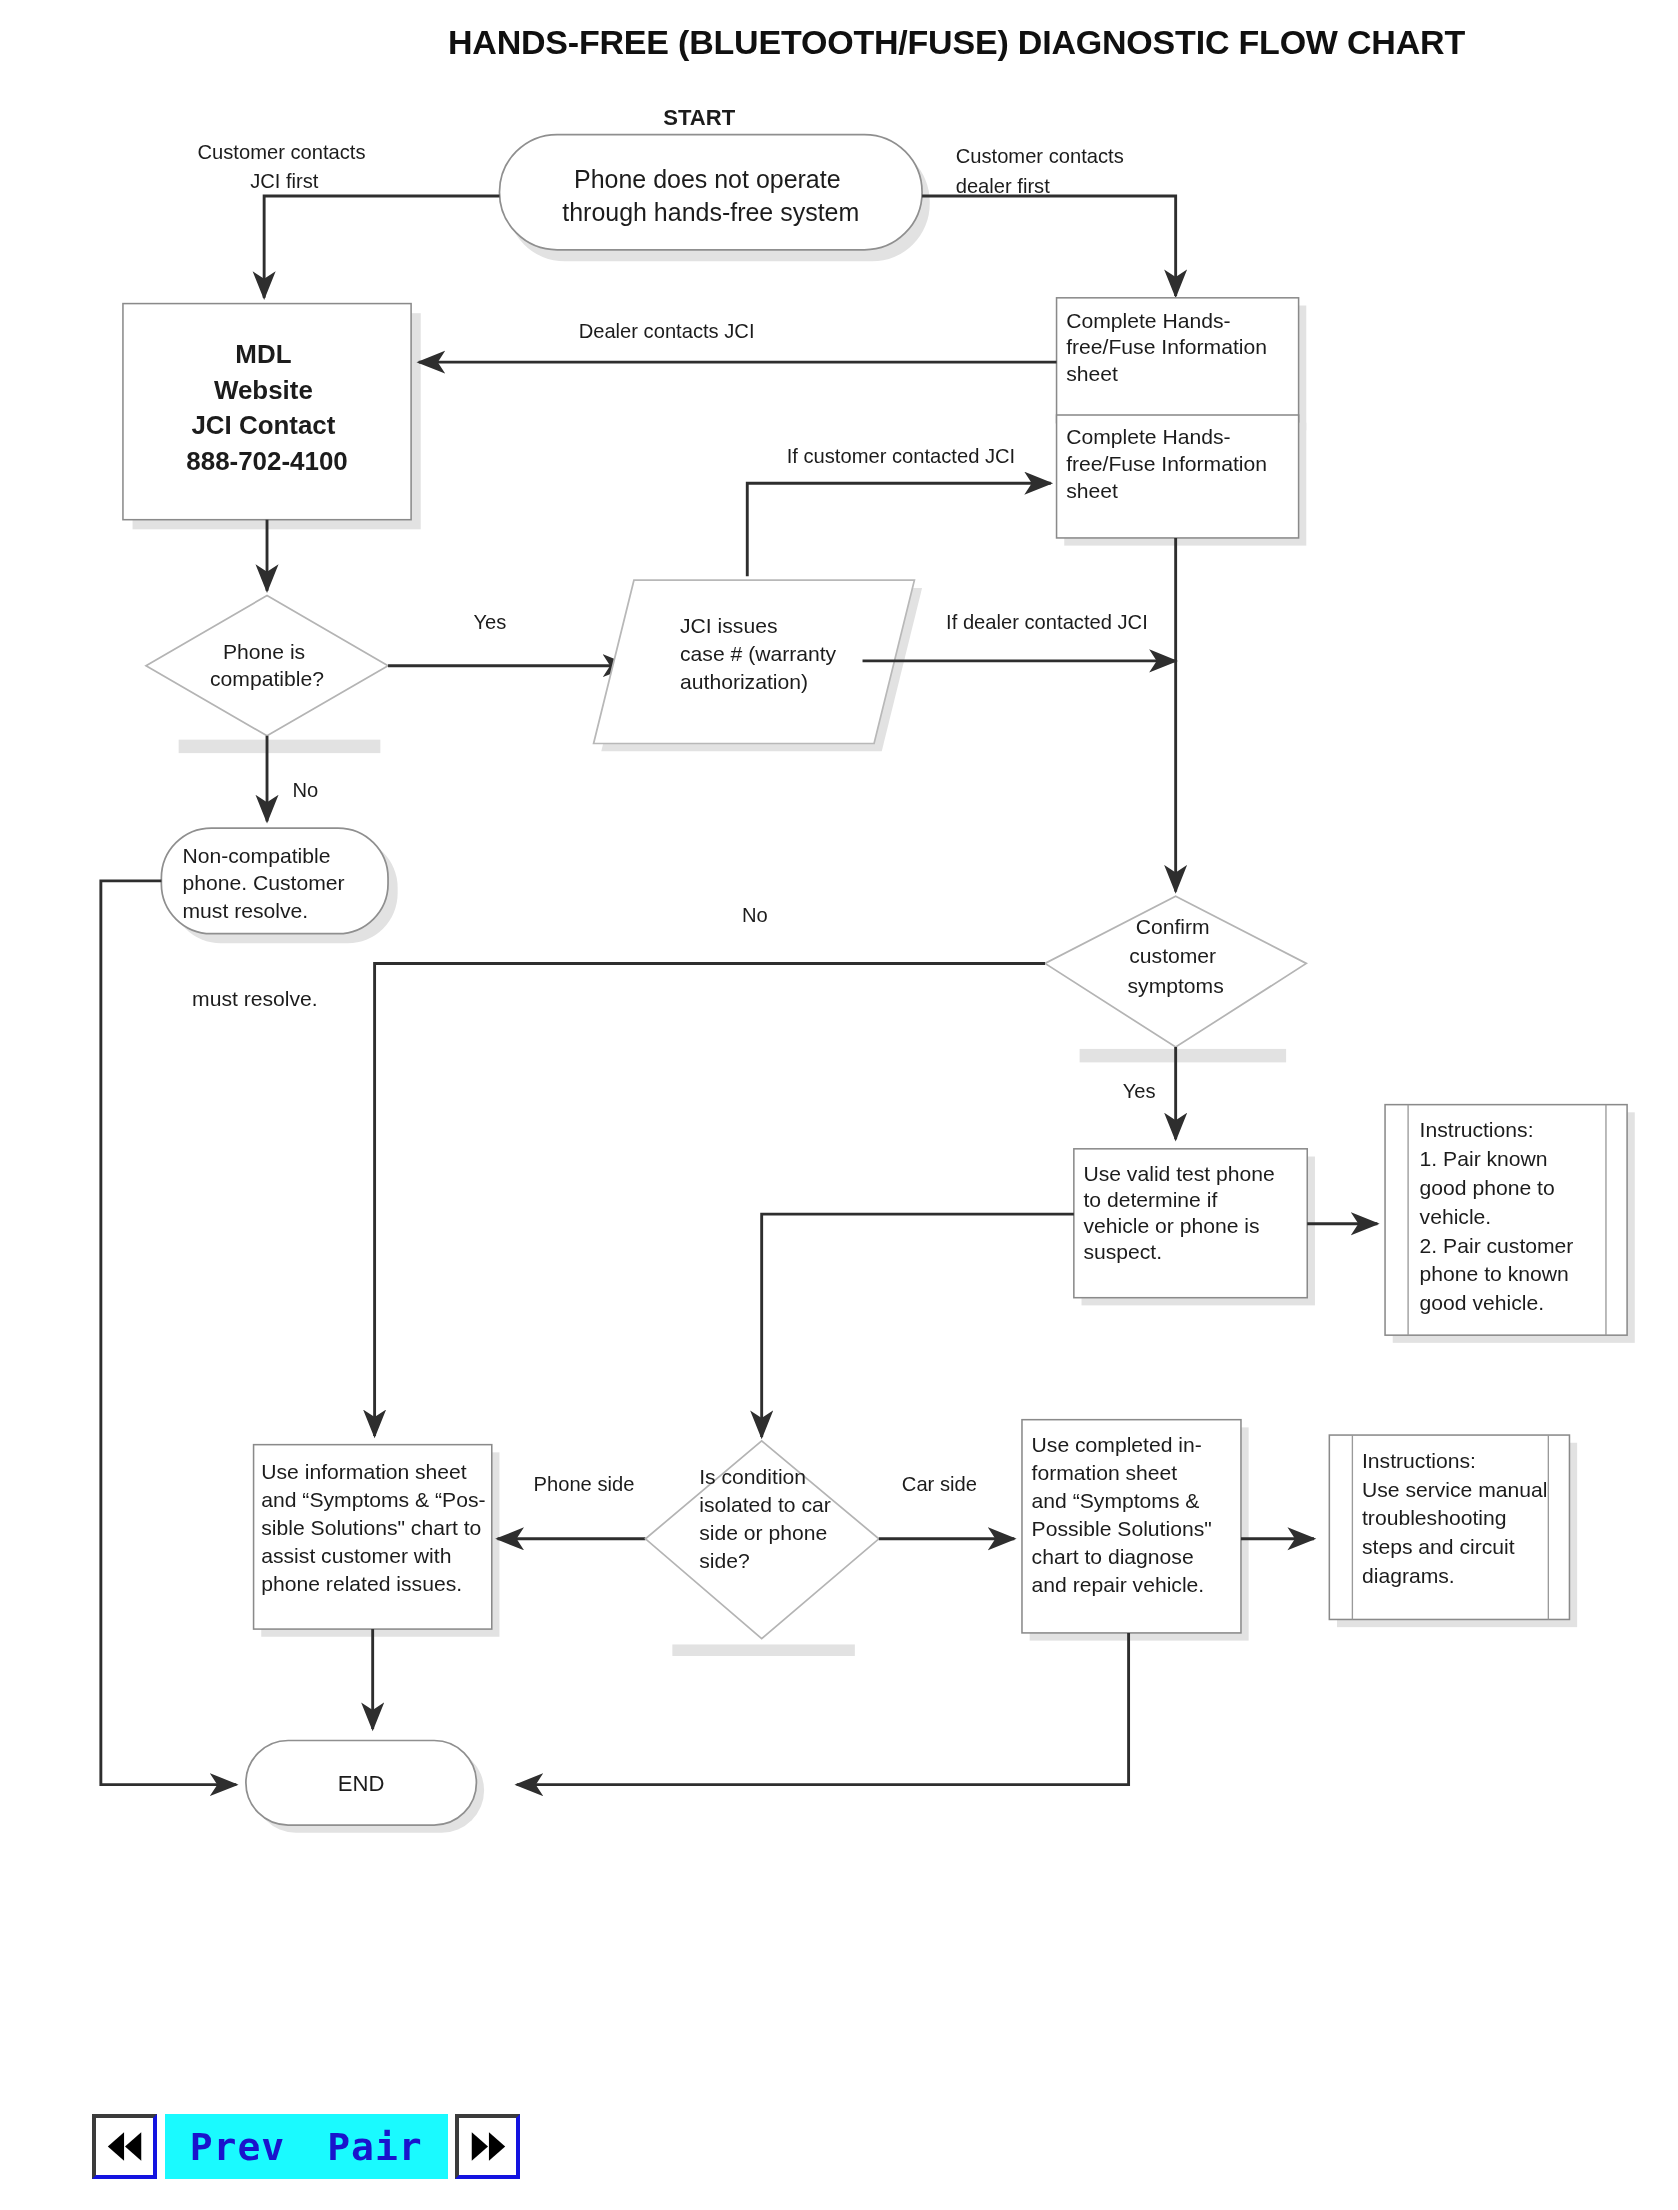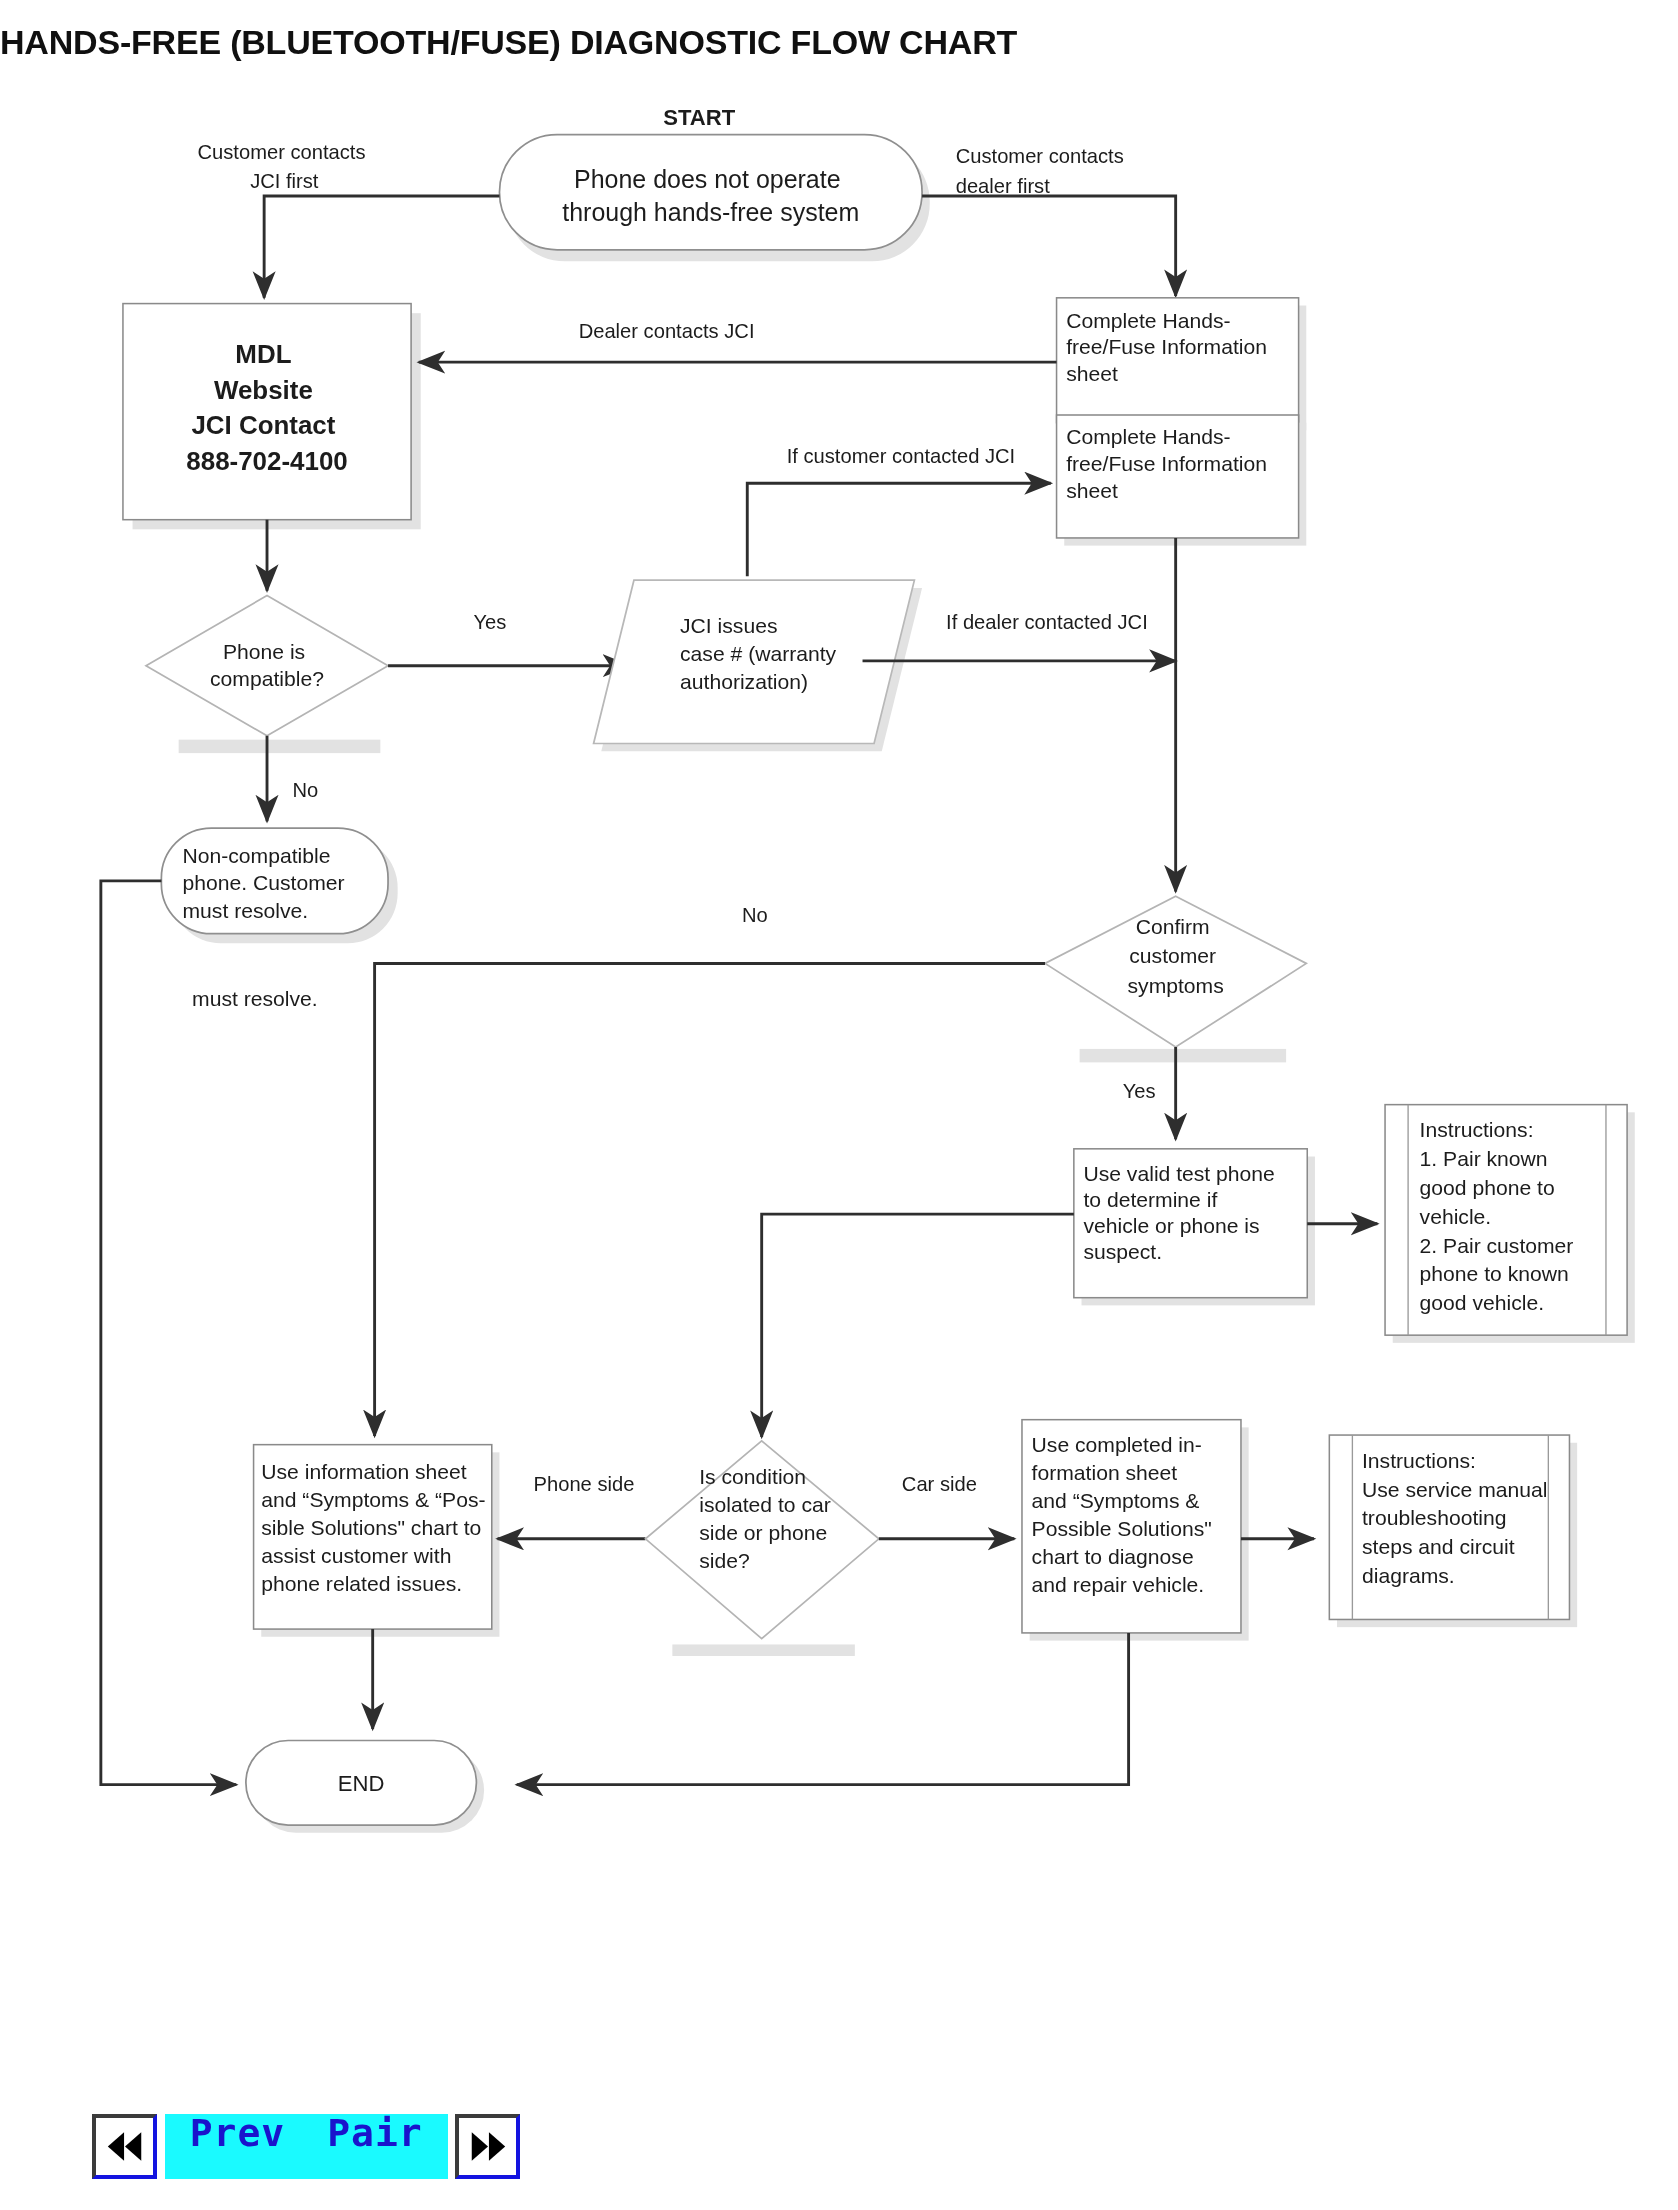--- a/index.html
+++ b/index.html
@@ -20,21 +20,21 @@
     position: relative;
     width: 1678px;
     height: 2211px;
     background: #ffffff;
   }
   #chart-title {
     position: absolute;
     top: 23px;
     left: 0;
     width: 1465px;
-    text-align: left;
+    text-align: right;
     font-size: 34px;
     font-weight: bold;
     letter-spacing: -0.2px;
     color: #101010;
   }
   #flow-svg {
     position: absolute;
     top: 0;
     left: 0;
   }
@@ -100,21 +100,21 @@
     display: flex;
     align-items: center;
     justify-content: center;
     cursor: pointer;
   }
   .nav-sq svg { display: block; }
   #nav-center {
     background: #1afaff;
     height: 65px;
     display: flex;
-    align-items: flex-start;
+    align-items: center;
     padding: 0 25px;
     margin: 0 7.7px;
     gap: 42px;
   }
   .nav-word {
     font-family: "DejaVu Sans Mono", monospace;
     font-size: 38px;
     font-weight: bold;
     color: #1a14cc;
     letter-spacing: 1px;

